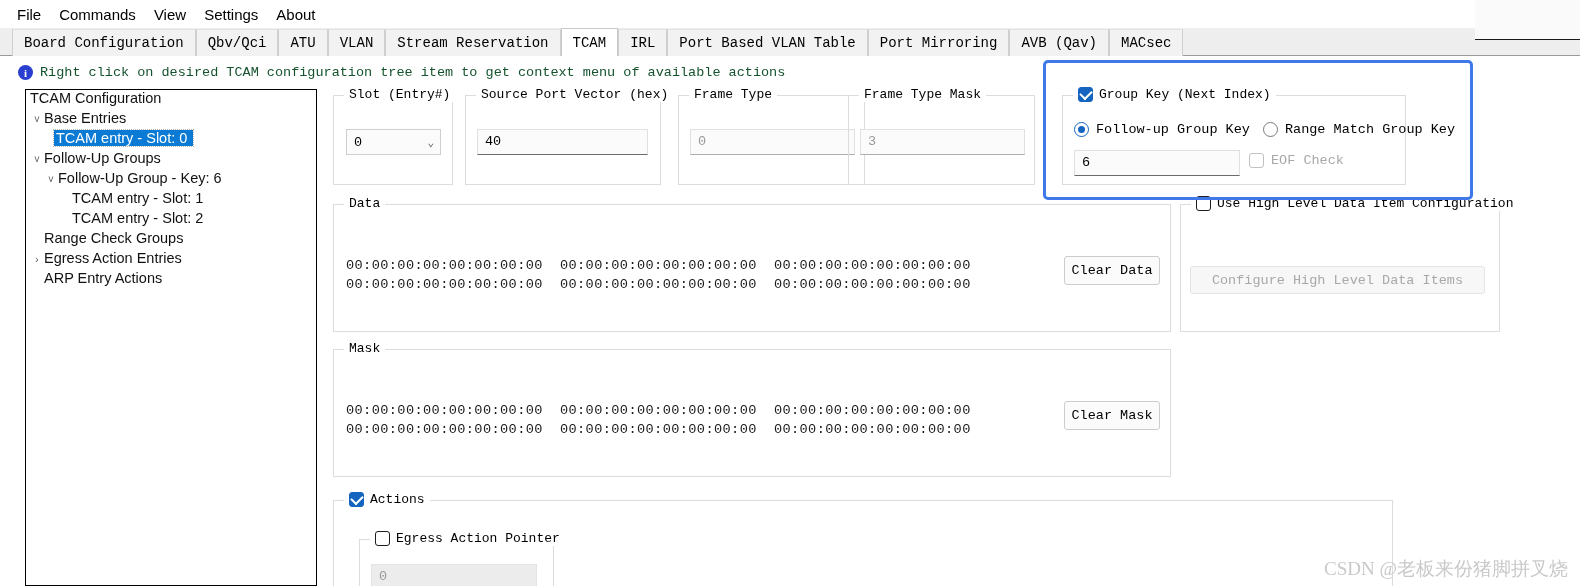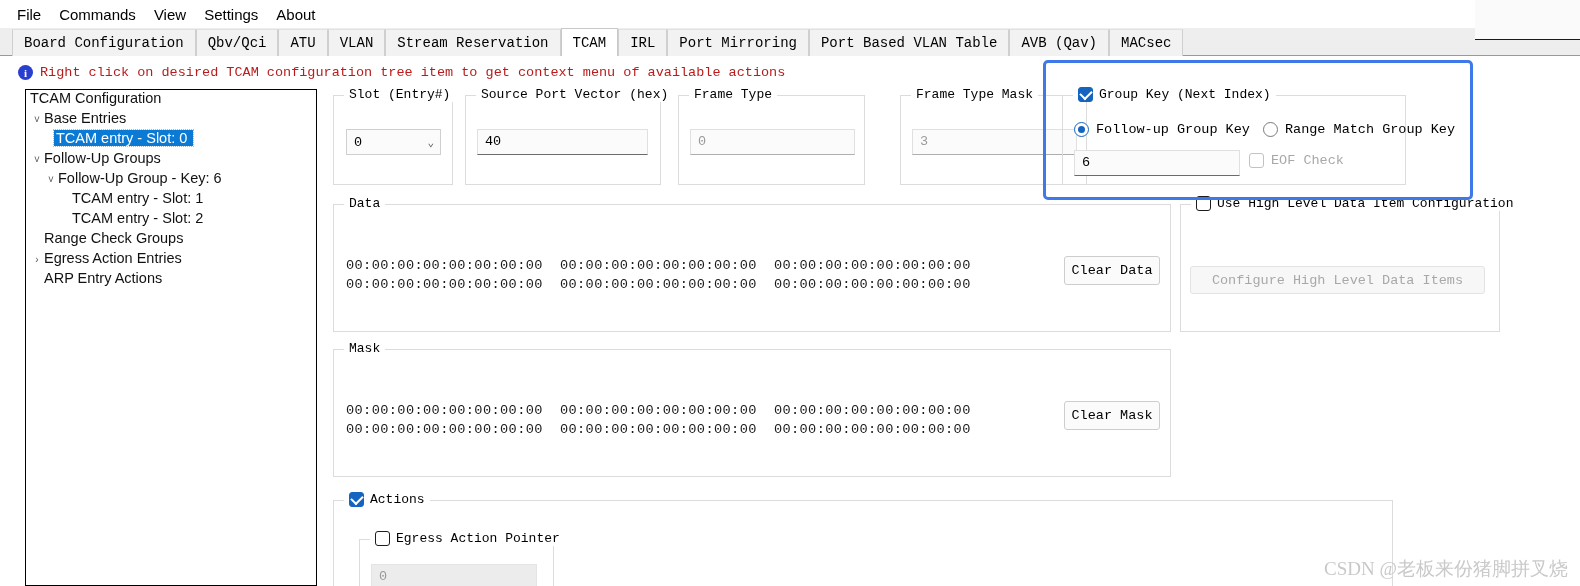--- a/index.html
+++ b/index.html
@@ -84,21 +84,21 @@
     width: 15px; height: 15px; border-radius: 50%;
     background: #2a3fd0;
     color: #fff; font-size: 11px; font-weight: bold;
     display: flex; align-items: center; justify-content: center;
     font-family: "Liberation Serif", serif;
     flex: none;
   }
   #info-text {
     font-family: "Liberation Mono", monospace;
     font-size: 13.5px;
-    color: #b91c1c;
+    color: #14532d;
     white-space: nowrap;
   }
 
   
   #tree-panel {
     position: absolute; left: 25px; top: 33px;
     width: 292px; height: 497px;
     border: 1px solid #000;
     background: #fff;
     box-sizing: border-box;
@@ -308,22 +308,22 @@
 
 <div id="tabstrip">
   <div id="tabrow">
     <div class="tab">Board Configuration</div>
     <div class="tab">Qbv/Qci</div>
     <div class="tab">ATU</div>
     <div class="tab">VLAN</div>
     <div class="tab">Stream Reservation</div>
     <div class="tab selected">TCAM</div>
     <div class="tab">IRL</div>
+    <div class="tab">Port Based VLAN Table</div>
     <div class="tab">Port Mirroring</div>
-    <div class="tab">Port Based VLAN Table</div>
     <div class="tab">AVB (Qav)</div>
     <div class="tab">MACsec</div>
   </div>
 </div>
 
 <div id="topright-grey"></div>
 <div id="right-divider"></div>
 
 <div id="content">
 
@@ -380,21 +380,21 @@
   <div class="gb" style="left:465px; top:39px; width:196px; height:90px;">
     <div class="gb-title">Source Port Vector (hex)</div>
     <div class="tinput" style="left:11px; top:33px; width:171px;">40</div>
   </div>
 
   <div class="gb" style="left:671px; top:39px; width:187px; height:90px;margin-left:7px;">
     <div class="gb-title">Frame Type</div>
     <div class="tinput disabled" style="left:11px; top:33px; width:165px;">0</div>
   </div>
 
-  <div class="gb" style="left:900px; top:39px; width:187px; height:90px;">
+  <div class="gb" style="left:848px; top:39px; width:187px; height:90px;">
     <div class="gb-title">Frame Type Mask</div>
     <div class="tinput disabled" style="left:11px; top:33px; width:165px;">3</div>
   </div>
 
   <div class="gb" style="left:1062px; top:39px; width:344px; height:90px;">
     <div class="gb-title">
       <span class="cbx checked"></span>
       <span>Group Key (Next Index)</span>
     </div>
     <div style="position:absolute; left:11px; top:26px; display:flex; align-items:center; gap:7px;">

